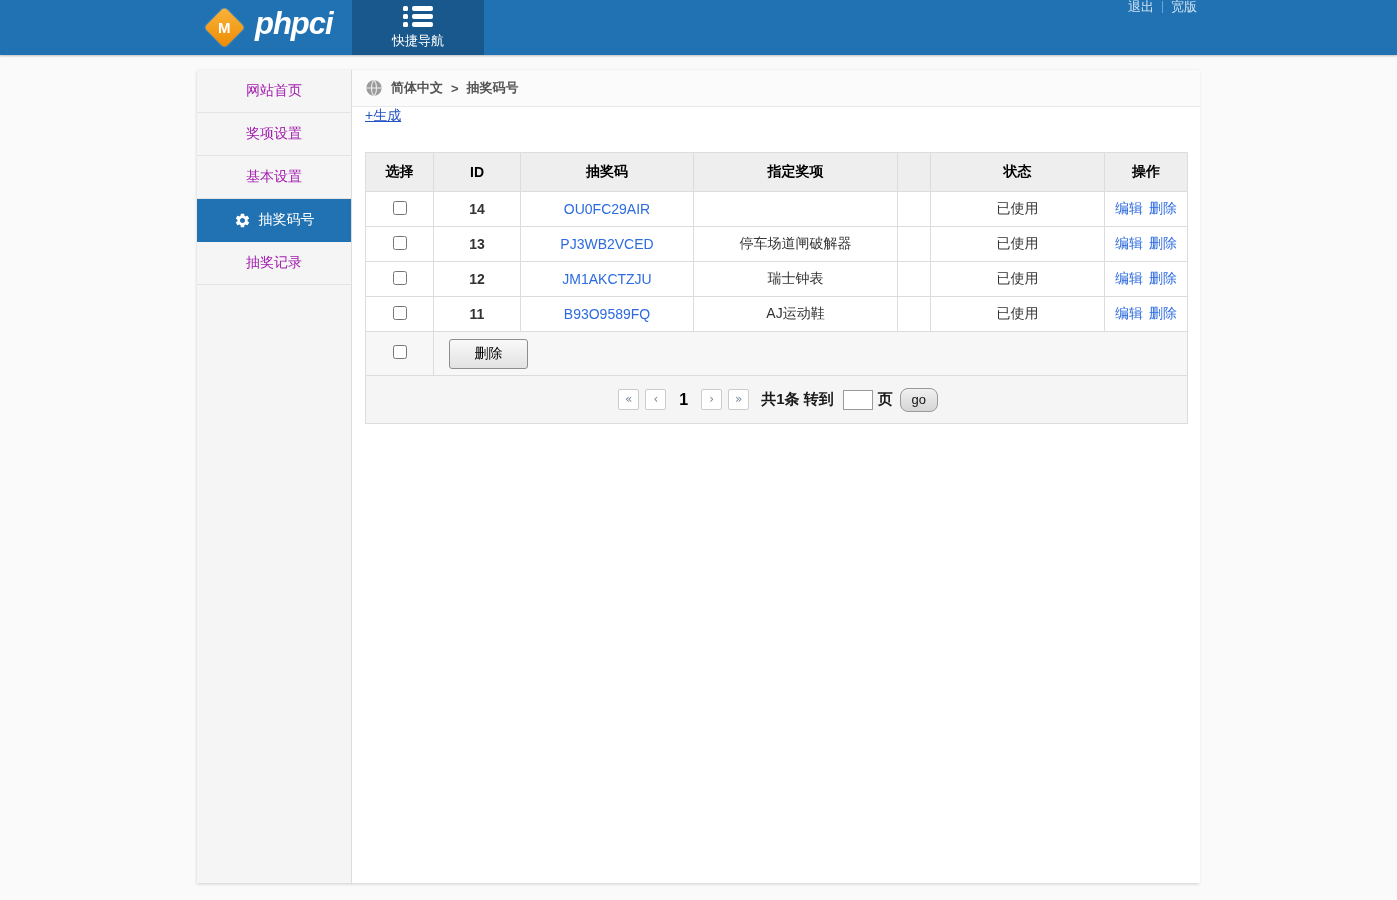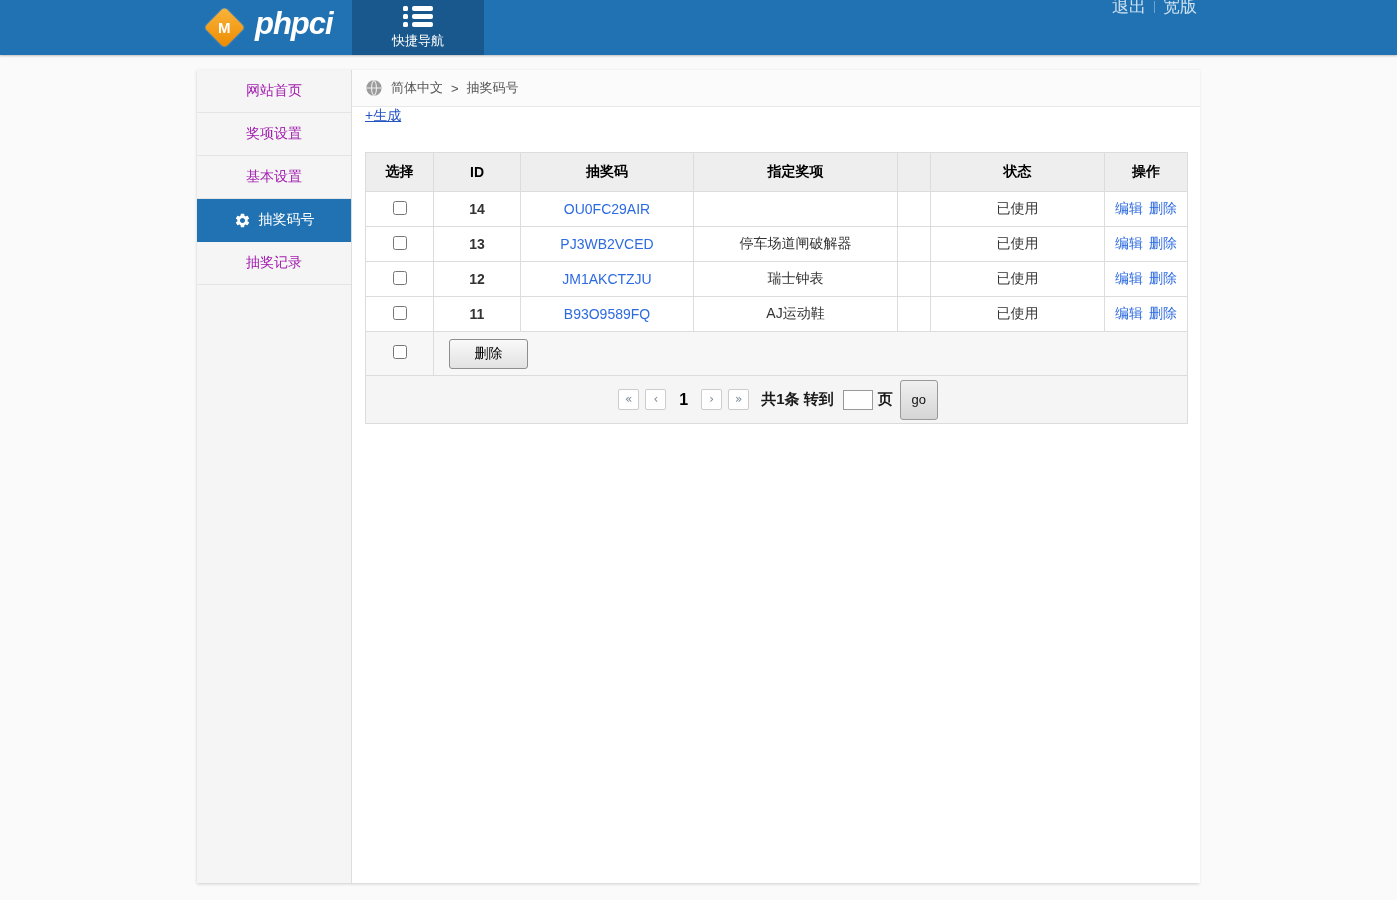--- a/index.html
+++ b/index.html
@@ -30,21 +30,21 @@
     background:#19588c; color:#fff; cursor:pointer;
     display:flex; flex-direction:column; align-items:center; justify-content:center; gap:5px;
   }
   .list-icon { display:flex; flex-direction:column; gap:3px; }
   .list-icon .li-row { display:flex; align-items:center; gap:4px; }
   .list-icon .li-dot { width:5px; height:5px; background:#fff; border-radius:1.5px; }
   .list-icon .li-bar { width:21px; height:5px; background:#fff; border-radius:2px; }
   .quick-nav-label { font-size:13px; }
   .top-links {
     position:absolute; right:200px; top:0; display:flex; align-items:flex-start;
-    font-size:17px; line-height:14px; color:#cfe2f4;
+    font-size:13px; line-height:14px; color:#cfe2f4;
   }
   .top-link { cursor:pointer; color:#cfe2f4; text-decoration:none; }
   .top-links .divider { width:1px; height:12px; background:rgba(255,255,255,.35); margin:1px 8px 0 8px; }
 
   
   .container {
     display:flex; width:1002px; min-height:813px;
     margin:15px 0 0 197px; background:#fff;
     box-shadow:0 1px 3px rgba(0,0,0,.18);
   }
@@ -55,21 +55,21 @@
     font-size:14px; color:#a21caf; border-bottom:1px solid #e4e4e4; cursor:pointer;
   }
   .sidebar-item.active { background:#2172b2; color:#fff; border-bottom-color:#2172b2; }
   .gear-icon svg { width:17px; height:17px; display:block; }
 
   
   .main { flex:1; background:#fff; }
   .breadcrumb {
     height:37px; background:#fbfbfb; border-bottom:1px solid #e8e8e8;
     display:flex; align-items:center; gap:8px; padding-left:13px;
-    font-size:13px; color:#555;
+    font-size:13px; color:#555;font-weight:bold;
   }
   .globe-icon svg { width:18px; height:18px; display:block; }
   .content { padding:0 12px 0 13px; }
   .toolbar { height:45px; display:flex; align-items:flex-start; justify-content:space-between; }
   .generate-link { color:#2453c6; font-size:14px; text-decoration:underline; cursor:pointer; }
   .search-group { display:flex; align-items:center; }
   .search-input {
     width:148px; height:26px; border:1px solid #abadb3; font-size:13px; padding:0 5px;
     margin-right:4px; outline:none;
   }
@@ -102,22 +102,22 @@
     width:21px; height:21px; margin:0 3px;
     background:#fff; border:1px solid #ccc; border-radius:2px;
     color:#7b8a9a; font-size:12px; line-height:19px; text-align:center; cursor:pointer;
     font-family:"DejaVu Sans",sans-serif;
   }
   .current-page { font-size:16px; font-weight:bold; color:#000; margin:0 10px; }
   .total-text { font-size:15px; font-weight:bold; color:#1a1a1a; margin-left:9px; }
   .page-input { width:30px; height:20px; border:1px solid #999; margin-left:9px; outline:none; }
   .page-label { font-size:15px; font-weight:bold; color:#1a1a1a; margin-left:5px; }
   .go-btn {
-    width:38px; height:40px; margin-left:7px;
-    border:1px solid #999; border-radius:3px;
+    width:38px; height:24px; margin-left:7px;
+    border:1px solid #999; border-radius:8px;
     background:linear-gradient(#f0f0f0,#d5d5d5);
     font-size:13px; color:#111; cursor:pointer;
   }
   input[type=checkbox] { width:14px; height:14px; margin:0; cursor:pointer; }
 </style>
 </head>
 <body>
 
 <div class="header">
   <div class="logo">

